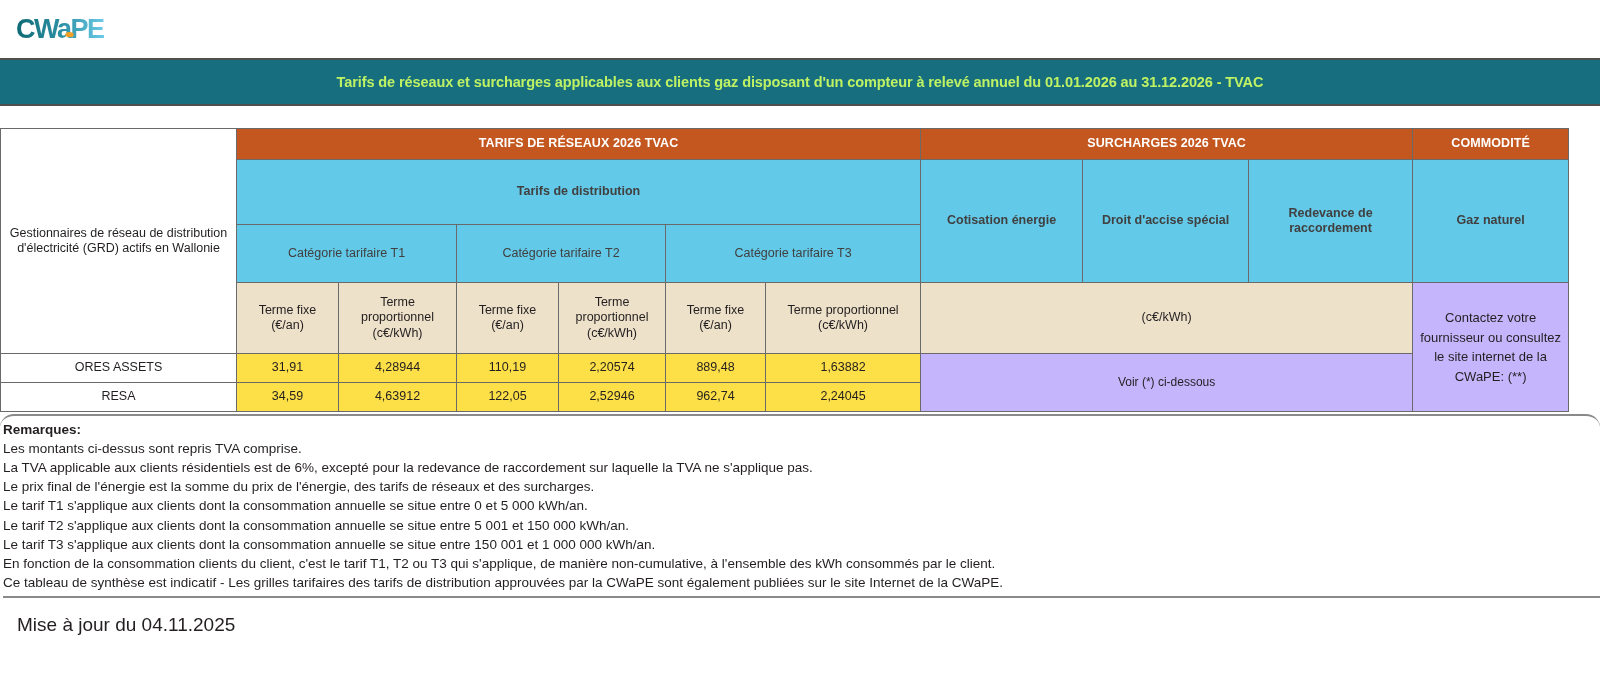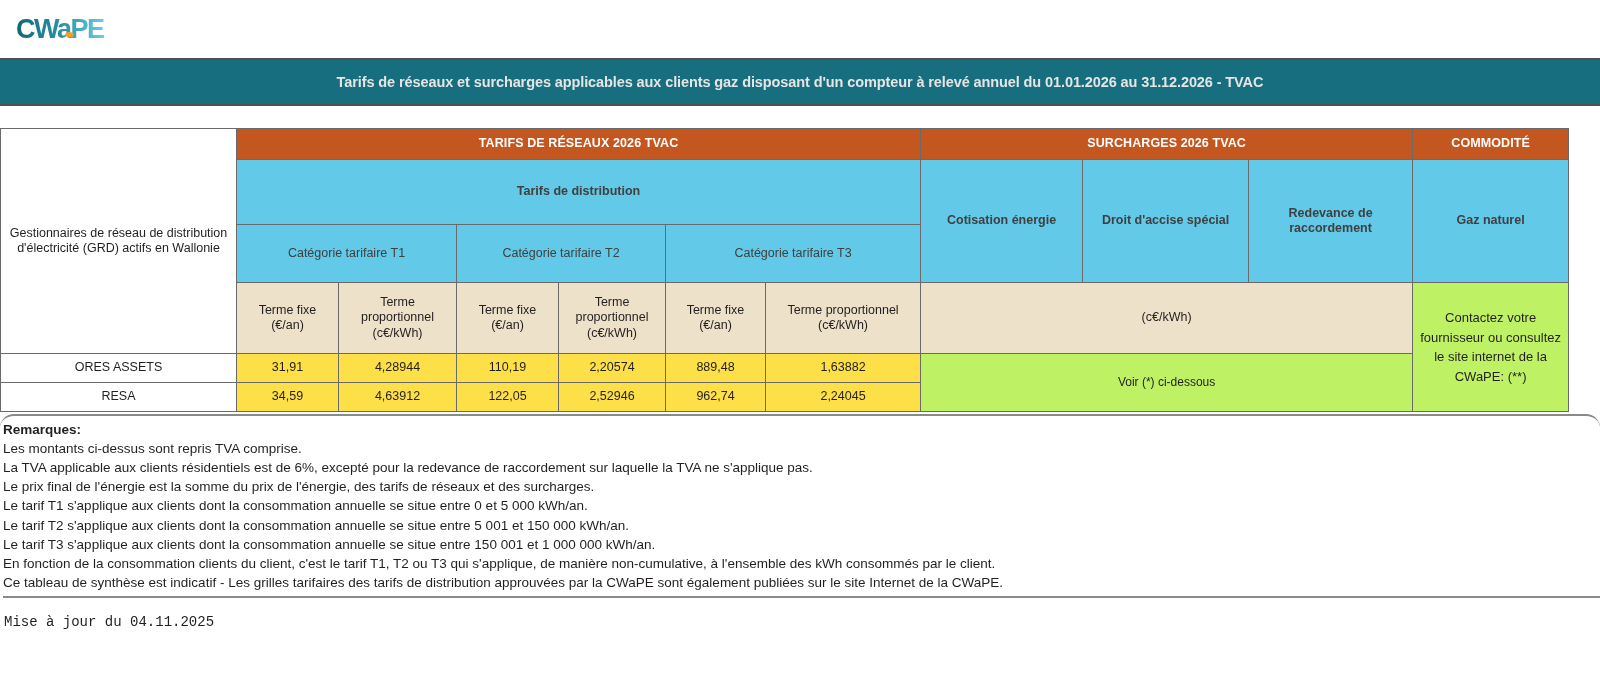--- a/index.html
+++ b/index.html
@@ -31,21 +31,21 @@
 
   
   .title-bar {
     height: 44px;
     background: #166E7E;
     border-top: 2px solid #4f4f4f;
     border-bottom: 2px solid #4f4f4f;
     display: flex;
     align-items: center;
     justify-content: center;
-    color: #e5e5e5;
+    color: #bef264;
     font-weight: bold;
     font-size: 14.5px;
     letter-spacing: -0.1px;
   }
 
   
   .table-wrap {
     margin-top: 22px;
     padding: 0 2px 0 0;
   }
@@ -75,21 +75,21 @@
   .band-cyan {
     background: #62C9E8;
     color: #404040;
   }
   .band-cyan.bold { font-weight: bold; }
   .band-beige {
     background: #EDE1C9;
     color: #231f20;
   }
   .cell-white {
-    background: #bef264;
+    background: #c4b5fd;
   }
   .first-col {
     background: #ffffff;
     font-size: 13px;
     line-height: 1.45;
     text-align: center;
     padding: 4px 6px;
     border-radius: 19px;
   }
   .rowlabel {
@@ -122,24 +122,23 @@
   .remark-line {
     font-size: 13.5px;
     line-height: 1.42;
     white-space: nowrap;
   }
   .remarks-rule {
     border-bottom: 2px solid #8a8a8a;
     margin-top: 4px;
   }
   .updated {
-    font-size: 14px;
-    padding-left: 4px;
+    font-size: 19px;
+    padding-left: 17px;
     margin-top: 16px;
-    font-family: Liberation Mono, monospace;
   }
 </style>
 </head>
 <body>
 
 <div class="logo-bar">
   <div class="logo">
     <svg width="106" height="34" viewBox="0 0 106 34">
       <defs>
         <linearGradient id="g1" x1="0" y1="0" x2="1" y2="0">

